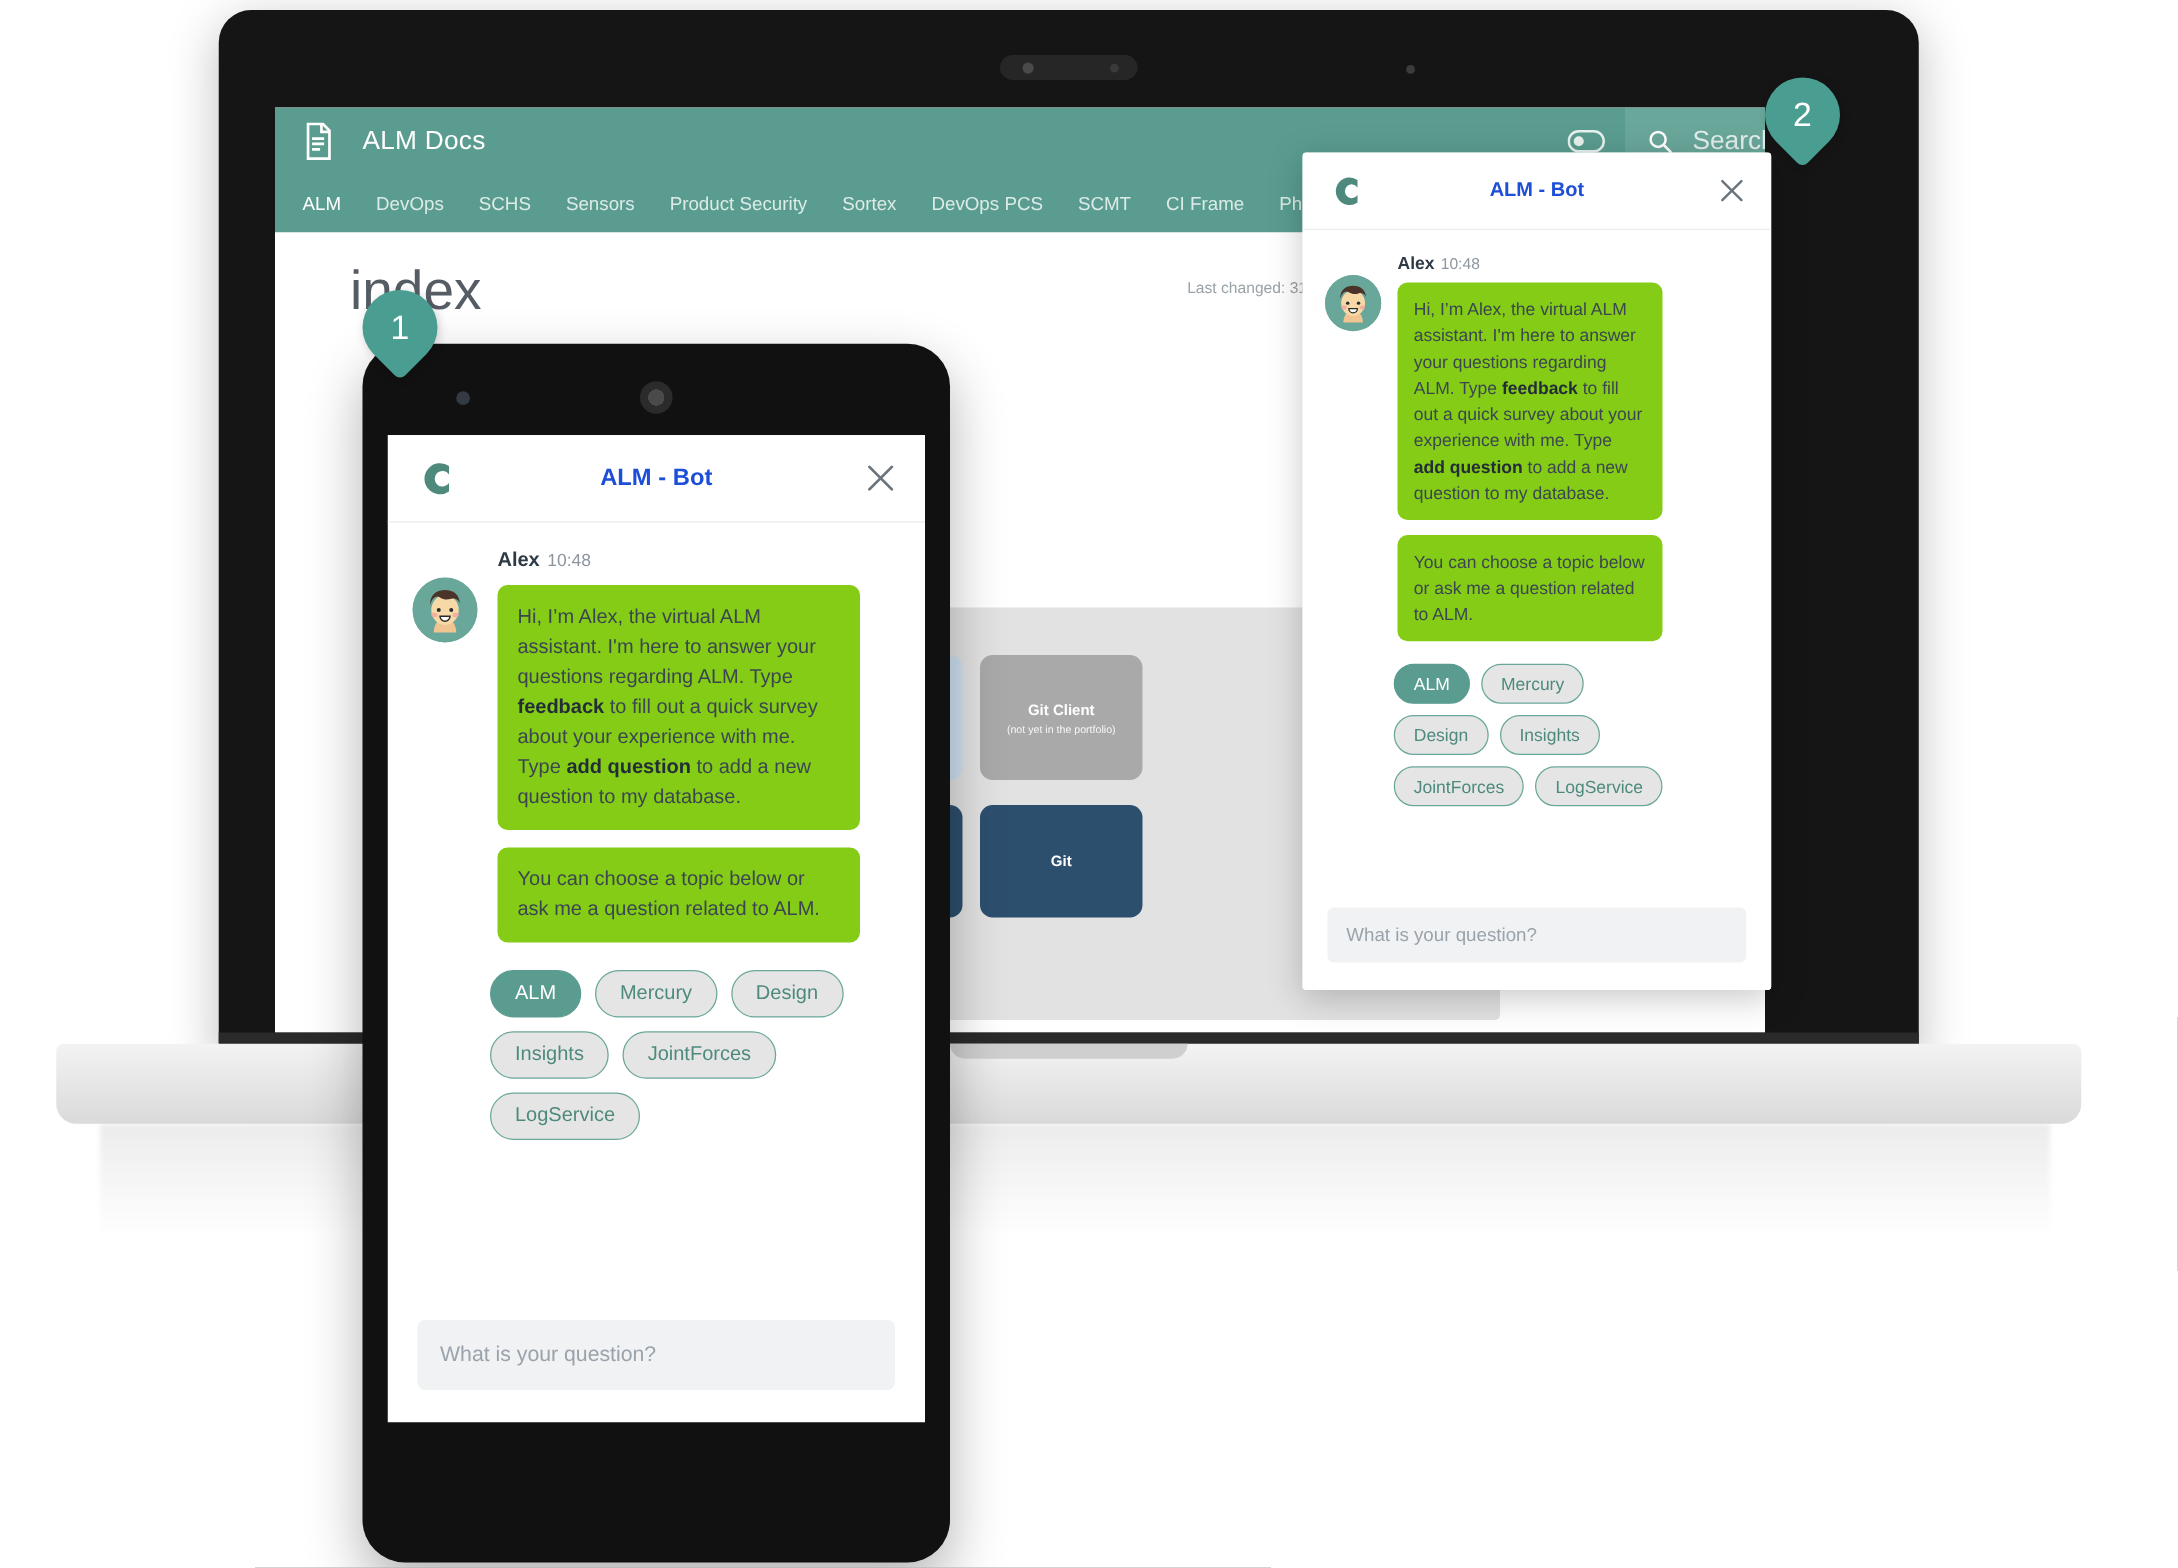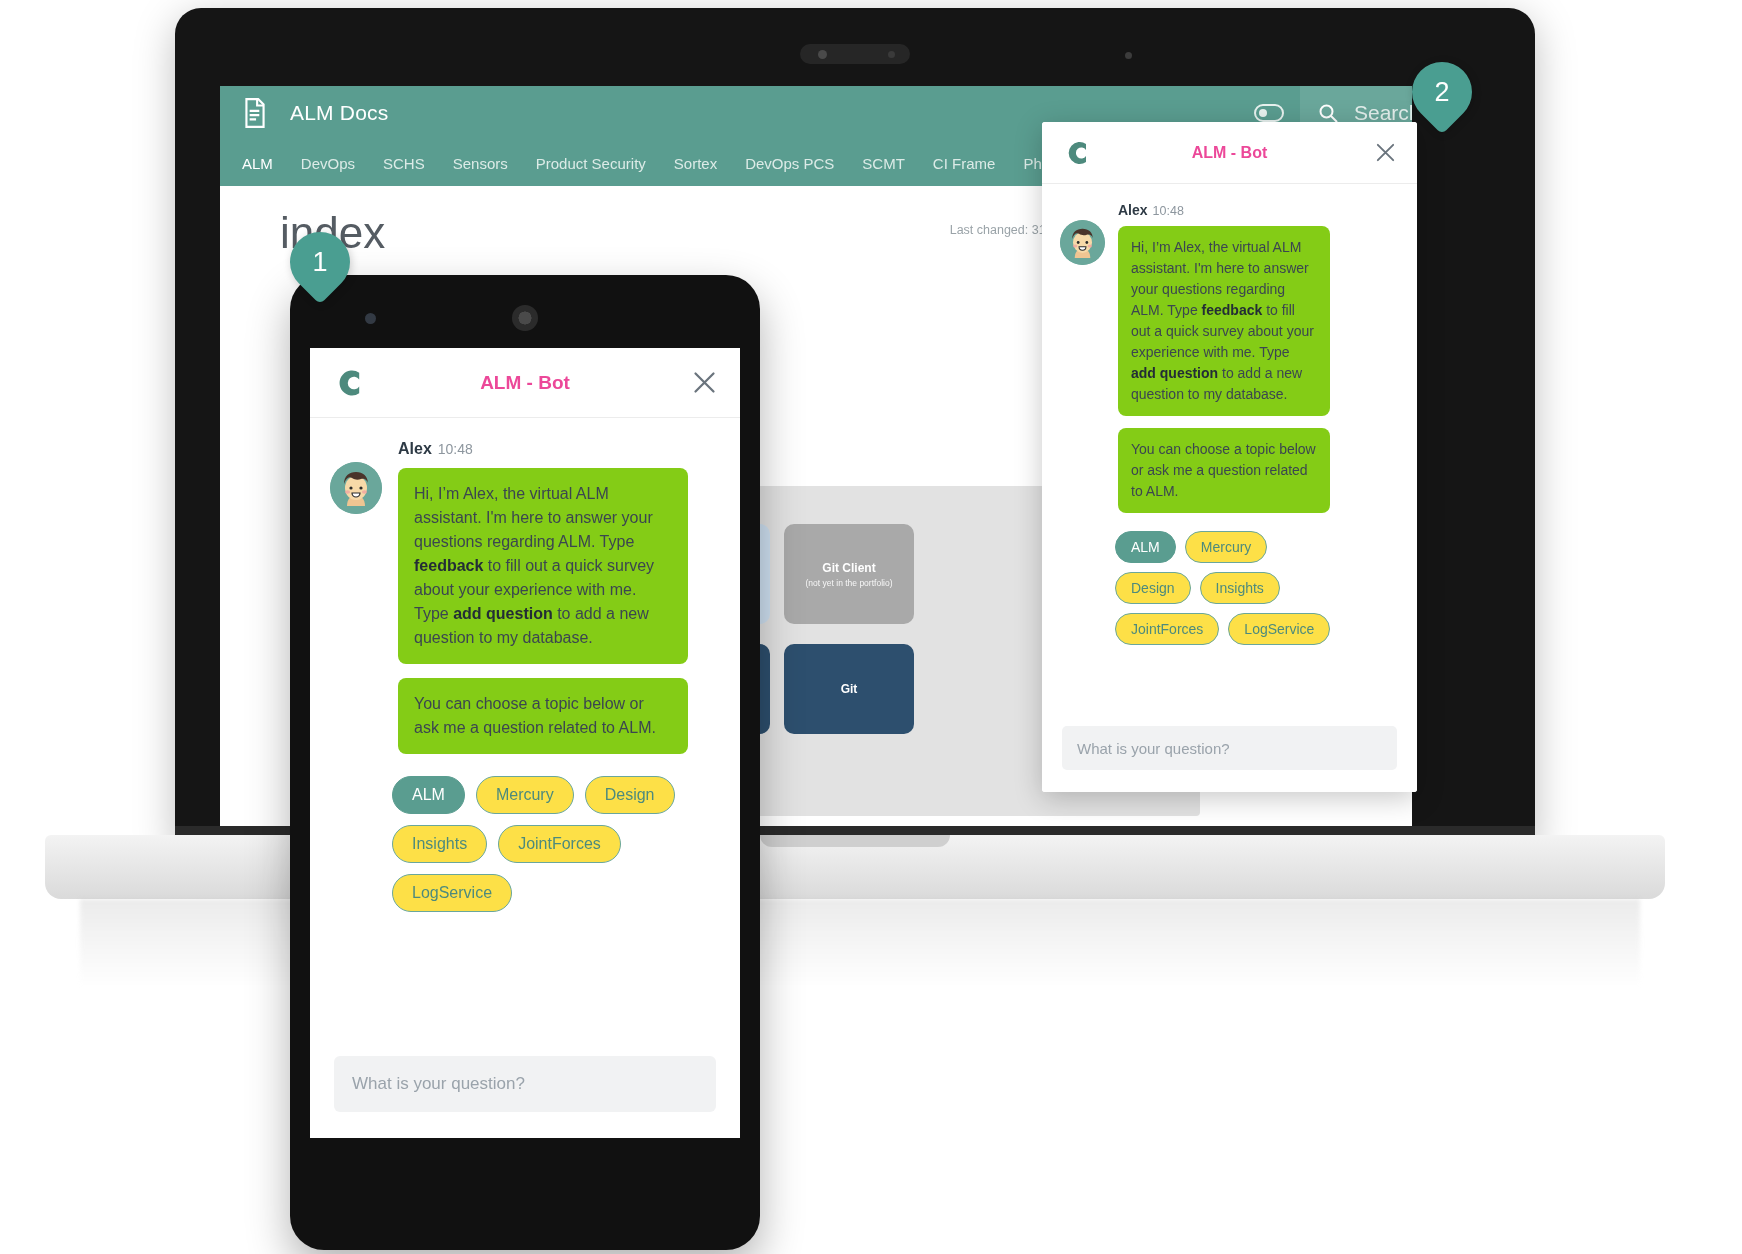--- a/index.html
+++ b/index.html
@@ -145,38 +145,38 @@
 
   
   .chat { background:#ffffff; display:flex; flex-direction:column; height:100%; }
   .chat-head {
     display:flex; align-items:center; position:relative;
     border-bottom: 1px solid #ececec; flex: 0 0 auto;
   }
   .bot-logo { color:#4d8a7d; }
   .chat-title {
     position:absolute; left:50%; transform:translateX(-50%);
-    font-weight: bold; color:#ec4899;
+    font-weight: bold; color:#1d4ed8;
   }
   .close-icon { margin-left:auto; color:#6a747d; }
   .chat-scroll { flex: 1 1 auto; overflow:hidden; }
   .msg-row { display:flex; }
   .avatar {
     border-radius: 50%; background:#6aa79b; flex:0 0 auto;
     position:relative; overflow:hidden;
   }
   .sender-line { color:#2e3a45; font-weight:bold; }
   .sender-time { color:#8d969e; font-weight: normal; }
   .bubble {
     background:#84cc16; border-radius: 8px; color:#3b4650;
   }
   .bubble b { color:#232d36; }
   .chips { display:flex; flex-wrap: wrap; }
   .chip {
-    border: 1px solid #6aa79b; color:#4d8a7d; background:#fde047;
+    border: 1px solid #6aa79b; color:#4d8a7d; background:#e5e5e5;
     border-radius: 999px; white-space:nowrap; text-align:center;
   }
   .chip.selected { background:#5a9d90; color:#ffffff; border-color:#5a9d90; }
   .chat-input {
     background:#f1f2f3; color:#9aa3ab; display:flex; align-items:center;
     flex: 0 0 auto;
   }
 
   
   .phone-chat .chat-head { height: 70px; padding: 0 22px; }

